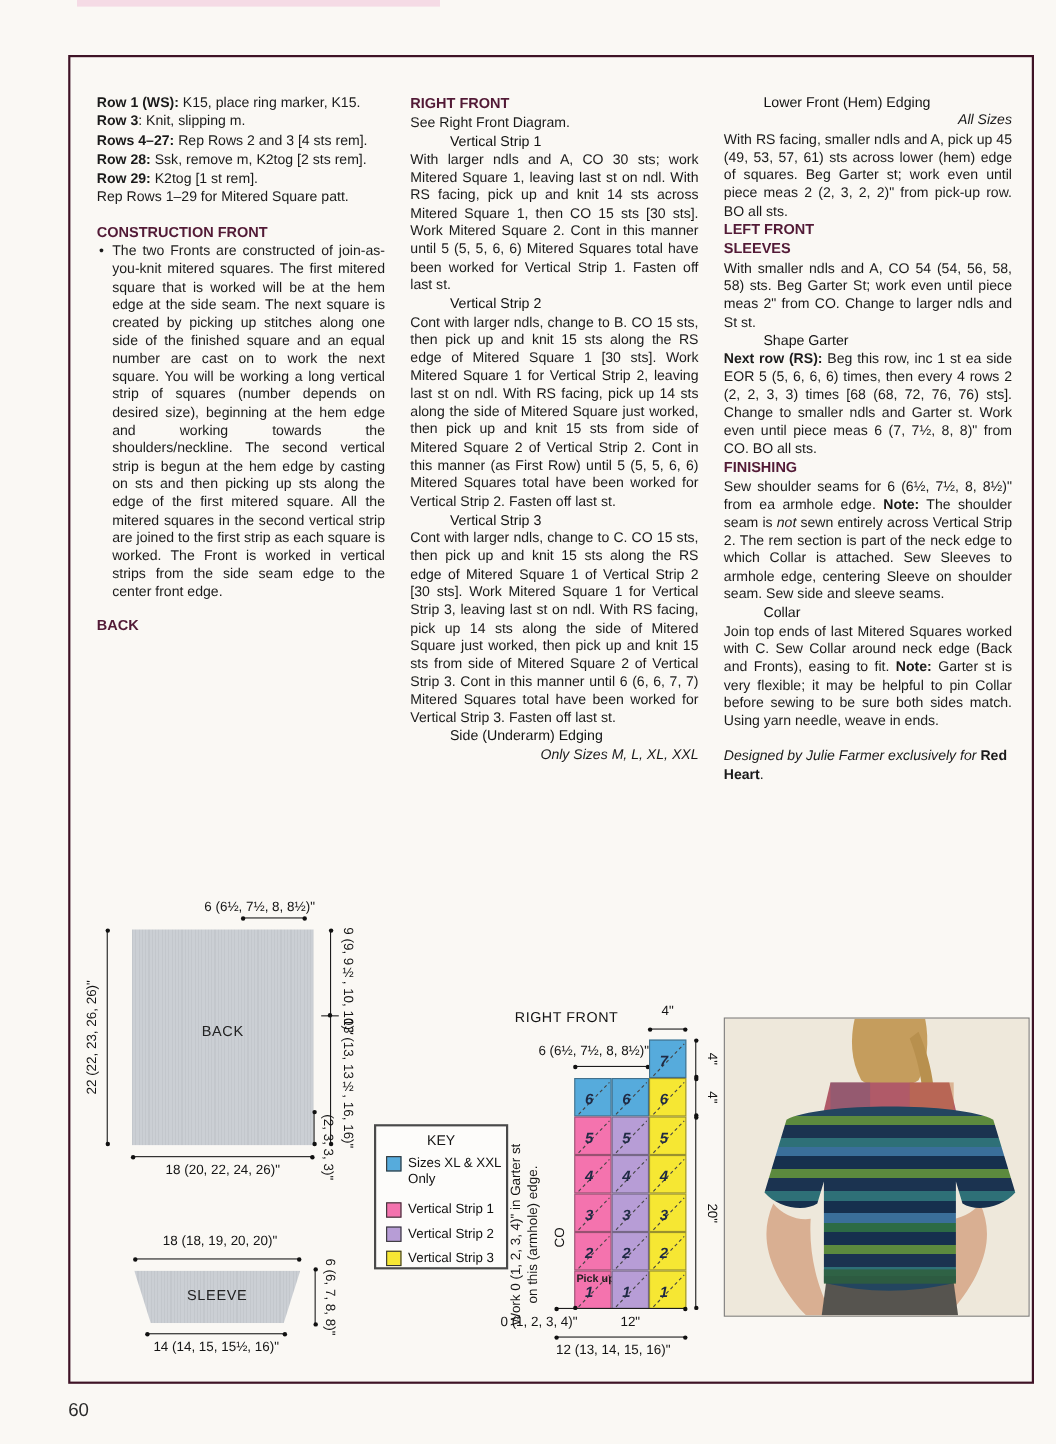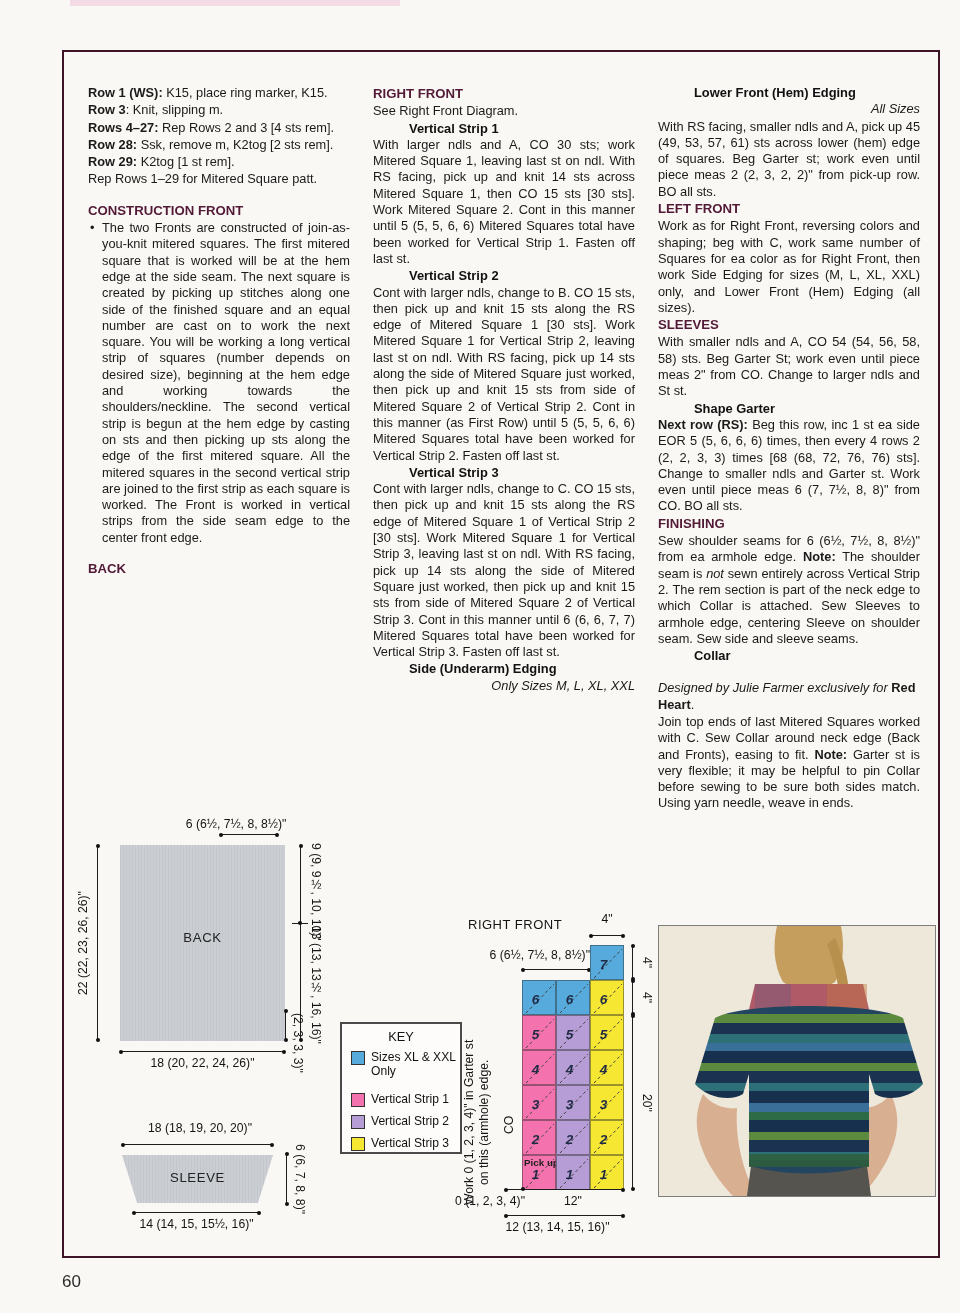--- a/index.html
+++ b/index.html
@@ -5,21 +5,21 @@
   html,body{margin:0;padding:0;background:#efece7;}
   #page{position:relative;width:960px;height:1313px;background:#faf8f4;overflow:hidden;
         font-family:"Liberation Sans",sans-serif;color:#1a1a1a;}
   #scan-strip{position:absolute;left:70px;top:0;width:330px;height:6px;background:#f5dbe5;}
   #content-box{position:absolute;left:62px;top:50px;width:874px;height:1204px;
         border:2px solid #3f1326;background:transparent;}
   .col{position:absolute;top:85px;width:262px;font-size:12.8px;line-height:16.3px;text-align:justify;}
   #col-left{left:88px;} #col-middle{left:373px;} #col-right{left:658px;}
   .h1{font-weight:bold;color:#521a36;font-size:13.2px;margin:1px 0 1px;text-align:left;}
   .h1.gap{margin-top:15px;}
-  .h2{font-weight:bold;color:#111;font-size:12.9px;margin:0;text-align:left;padding-left:36px;}
+  .h2{font-weight:normal;color:#111;font-size:12.9px;margin:0;text-align:left;padding-left:36px;}
   .para{margin:0 0 1px;}
   .para.italic{font-style:italic;text-align:right;}
   .para.designer{margin-top:16px;text-align:left;}
   .para.bullet{position:relative;padding-left:14px;}
   .bmark{position:absolute;left:2px;top:0;}
   strong{font-weight:bold;} em{}
 
   
   .diagram{position:absolute;}
   .dimlabel{position:absolute;font-size:12.2px;color:#141414;white-space:nowrap;line-height:1.1;}
@@ -91,30 +91,29 @@
       <div class="h2">Vertical Strip 3</div>
       <div class="para"><span>Cont with larger ndls, change to C. CO 15 sts, then pick up and knit 15 sts along the RS edge of Mitered Square 1 of Vertical Strip 2 [30 sts]. Work Mitered Square 1 for Vertical Strip 3, leaving last st on ndl. With RS facing, pick up 14 sts along the side of Mitered Square just worked, then pick up and knit 15 sts from side of Mitered Square 2 of Vertical Strip 3. Cont in this manner until 6 (6, 6, 7, 7) Mitered Squares total have been worked for Vertical Strip 3. Fasten off last st.</span></div>
       <div class="h2">Side (Underarm) Edging</div>
       <div class="para italic"><span>Only Sizes M, L, XL, XXL</span></div>
     </div>
   <div id="col-right" class="col">
       <div class="h2">Lower Front (Hem) Edging</div>
       <div class="para italic"><span>All Sizes</span></div>
       <div class="para"><span>With RS facing, smaller ndls and A, pick up 45 (49, 53, 57, 61) sts across lower (hem) edge of squares. Beg Garter st; work even until piece meas 2 (2, 3, 2, 2)" from pick-up row. BO all sts.</span></div>
       <div class="h1">LEFT FRONT</div>
-      <div class="para"><span>Work as for Right Front, reversing colors and shaping; beg with C, work same number of Squares for ea color as for Right Front, then work Side Edging for sizes (M, L, XL, XXL) only, and Lower Front (Hem) Edging (all sizes).</span></div>
       <div class="h1">SLEEVES</div>
       <div class="para"><span>With smaller ndls and A, CO 54 (54, 56, 58, 58) sts. Beg Garter St; work even until piece meas 2" from CO. Change to larger ndls and St st.</span></div>
       <div class="h2">Shape Garter</div>
       <div class="para"><strong>Next row (RS):</strong><span> Beg this row, inc 1 st ea side EOR 5 (5, 6, 6, 6) times, then every 4 rows 2 (2, 2, 3, 3) times [68 (68, 72, 76, 76) sts]. Change to smaller ndls and Garter st. Work even until piece meas 6 (7, 7½, 8, 8)" from CO. BO all sts.</span></div>
       <div class="h1">FINISHING</div>
       <div class="para"><span>Sew shoulder seams for 6 (6½, 7½, 8, 8½)" from ea armhole edge. </span><strong>Note:</strong><span> The shoulder seam is </span><em>not</em><span> sewn entirely across Vertical Strip 2. The rem section is part of the neck edge to which Collar is attached. Sew Sleeves to armhole edge, centering Sleeve on shoulder seam. Sew side and sleeve seams.</span></div>
       <div class="h2">Collar</div>
+      <div class="para"><span>Join top ends of last Mitered Squares worked with C. Sew Collar around neck edge (Back and Fronts), easing to fit. </span><strong>Note:</strong><span> Garter st is very flexible; it may be helpful to pin Collar before sewing to be sure both sides match. Using yarn needle, weave in ends.</span></div>
       <div class="para designer"><em>Designed by Julie Farmer exclusively for </em><strong>Red Heart</strong><span>.</span></div>
-      <div class="para"><span>Join top ends of last Mitered Squares worked with C. Sew Collar around neck edge (Back and Fronts), easing to fit. </span><strong>Note:</strong><span> Garter st is very flexible; it may be helpful to pin Collar before sewing to be sure both sides match. Using yarn needle, weave in ends.</span></div>
     </div>
 
   <div class="diagram" style="left:85px;top:818px;width:275px;height:265px;">
     <div class="dimlabel ctr" style="left:95px;top:0;width:112px;">6 (6½, 7½, 8, 8½)"</div>
     <div class="hline" style="top:16px;left:135px;width:58px;"></div>
     <div class="schem" style="left:35px;top:27px;width:165px;height:196px;"></div>
     <div class="schem-label" style="left:35px;top:112px;width:165px;">BACK</div>
     <div class="vline" style="left:12px;top:27px;height:196px;"></div>
     <div class="dimlabel vlab-ccw" style="left:-8px;top:27px;height:196px;">22 (22, 23, 26, 26)"</div>
     <div class="hline" style="top:233px;left:35px;width:165px;"></div>

